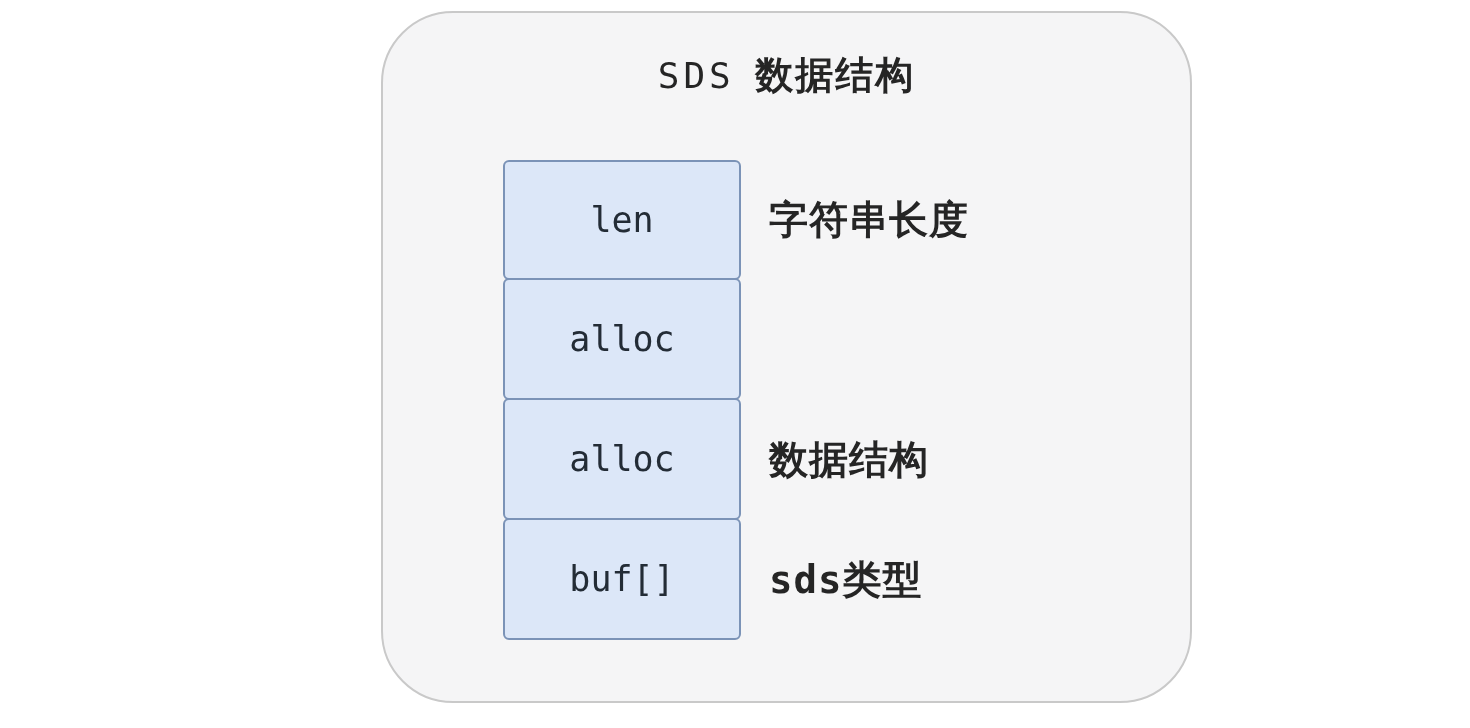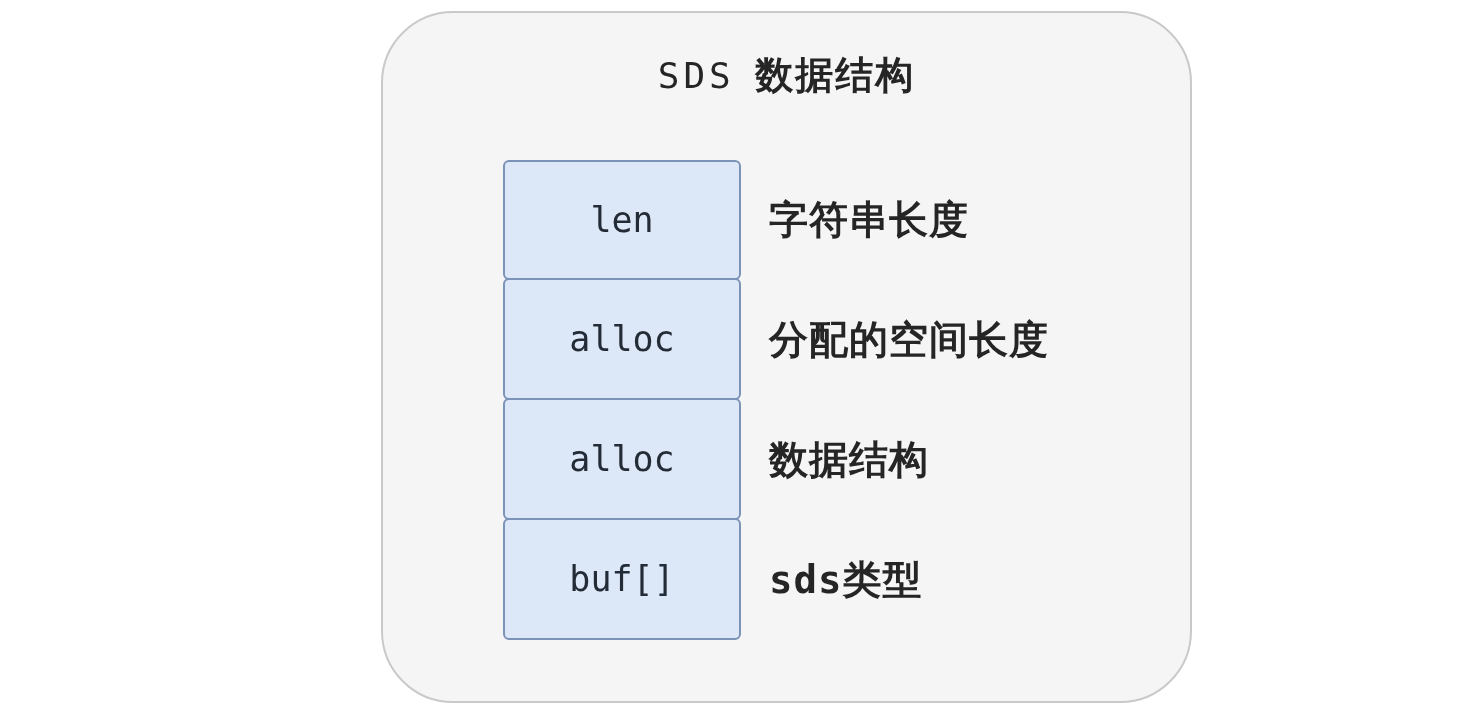--- a/index.html
+++ b/index.html
@@ -102,21 +102,20 @@
     <div class="cell">
       <span class="cell-label">len</span>
     </div>
     <div class="row-desc">字符串长度</div>
   </div>
 
   <div class="row">
     <div class="cell">
       <span class="cell-label">alloc</span>
     </div>
-    <div class="row-desc">分配的空间长度</div>
   </div>
 
   <div class="row">
     <div class="cell">
       <span class="cell-label">alloc</span>
     </div>
     <div class="row-desc">数据结构</div>
   </div>
 
   <div class="row">

